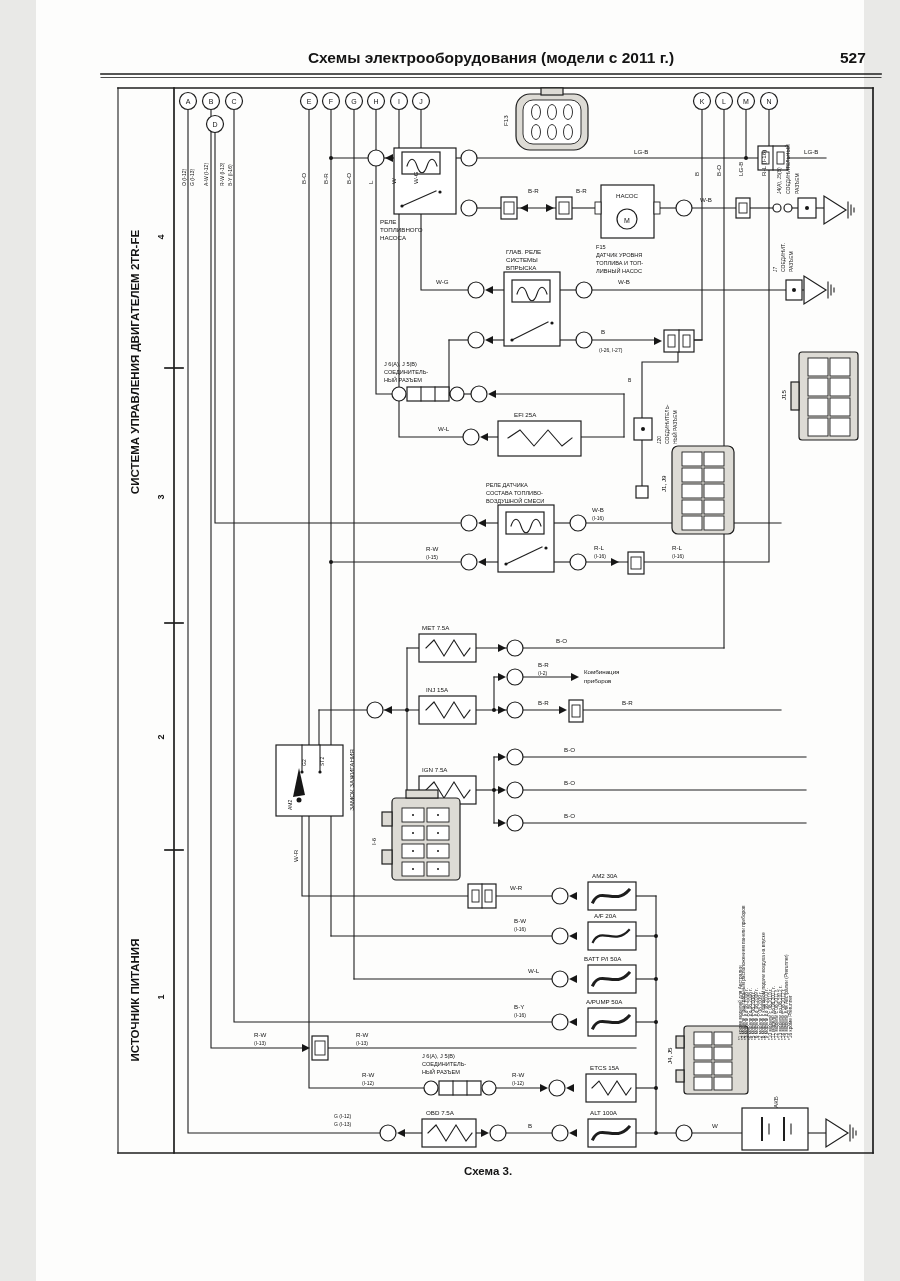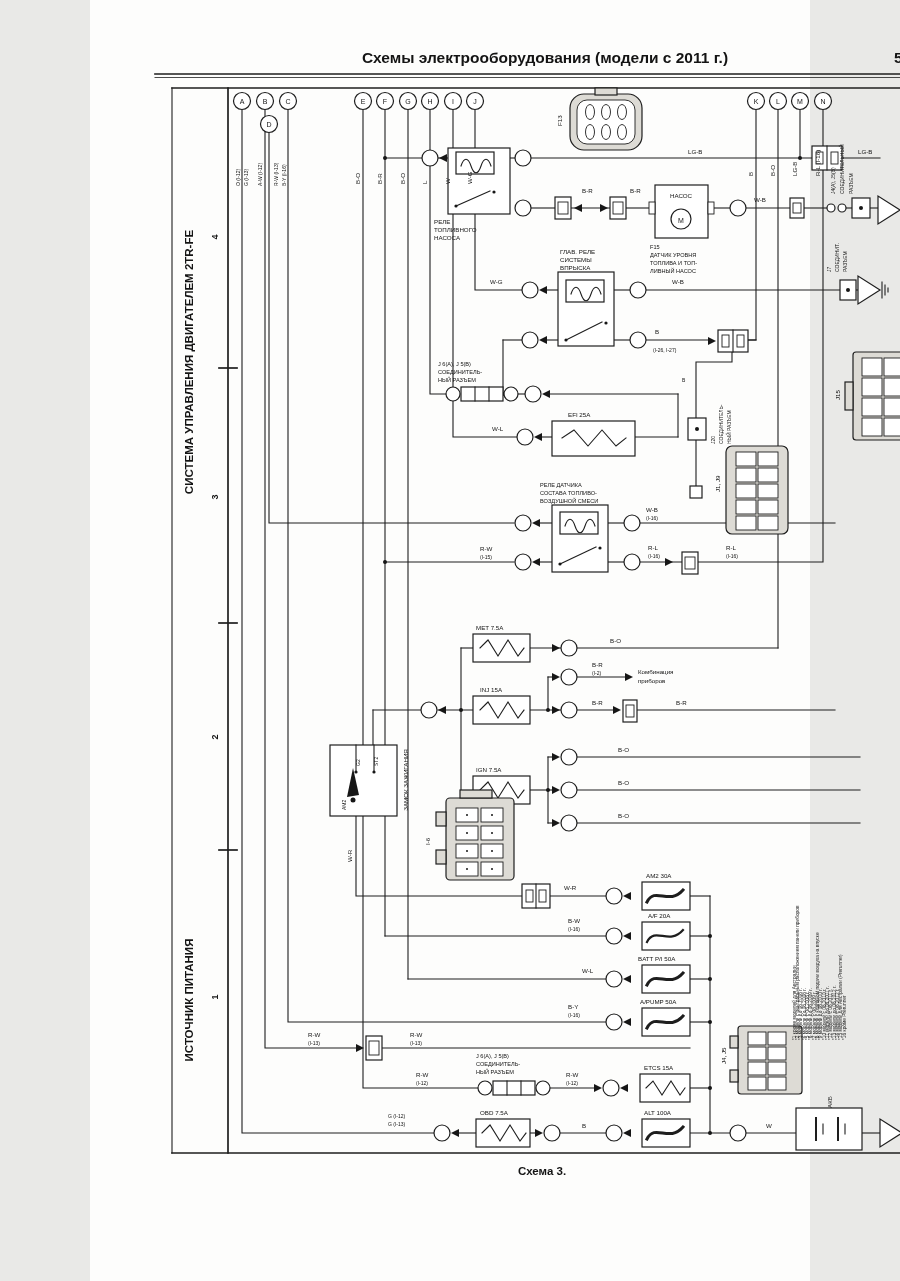--- a/index.html
+++ b/index.html
@@ -1,16 +1,16 @@
 <!DOCTYPE html>
 <html><head>
 <meta charset="utf-8">
 <style>
   html,body{margin:0;padding:0;background:#e9e9e7;}
-  .page{width:720px;height:1281px;background:#fdfdfc;margin:0 auto;position:relative;}
+  .page{width:828px;height:1281px;background:#fdfdfc;margin:0 auto;position:relative;}
   svg{display:block;}
   .ln{stroke:#1e1e1e;stroke-width:1.1;fill:none;stroke-linecap:square;}
   .th{stroke-width:1.7;}
   .thin{stroke-width:.8;}
   .bx{fill:#ffffff;stroke:#1e1e1e;stroke-width:1.2;}
   .gf{fill:#dddbd5;stroke:#1e1e1e;stroke-width:1.2;}
   .cell{fill:#ffffff;stroke:#1e1e1e;stroke-width:.9;}
   .dk{fill:#161616;stroke:none;}
   text{font-family:"Liberation Sans",sans-serif;fill:#141414;}
   .t5{font-size:5px;}.t55{font-size:5.6px;}.t6{font-size:6.2px;}.t7{font-size:7px;}

